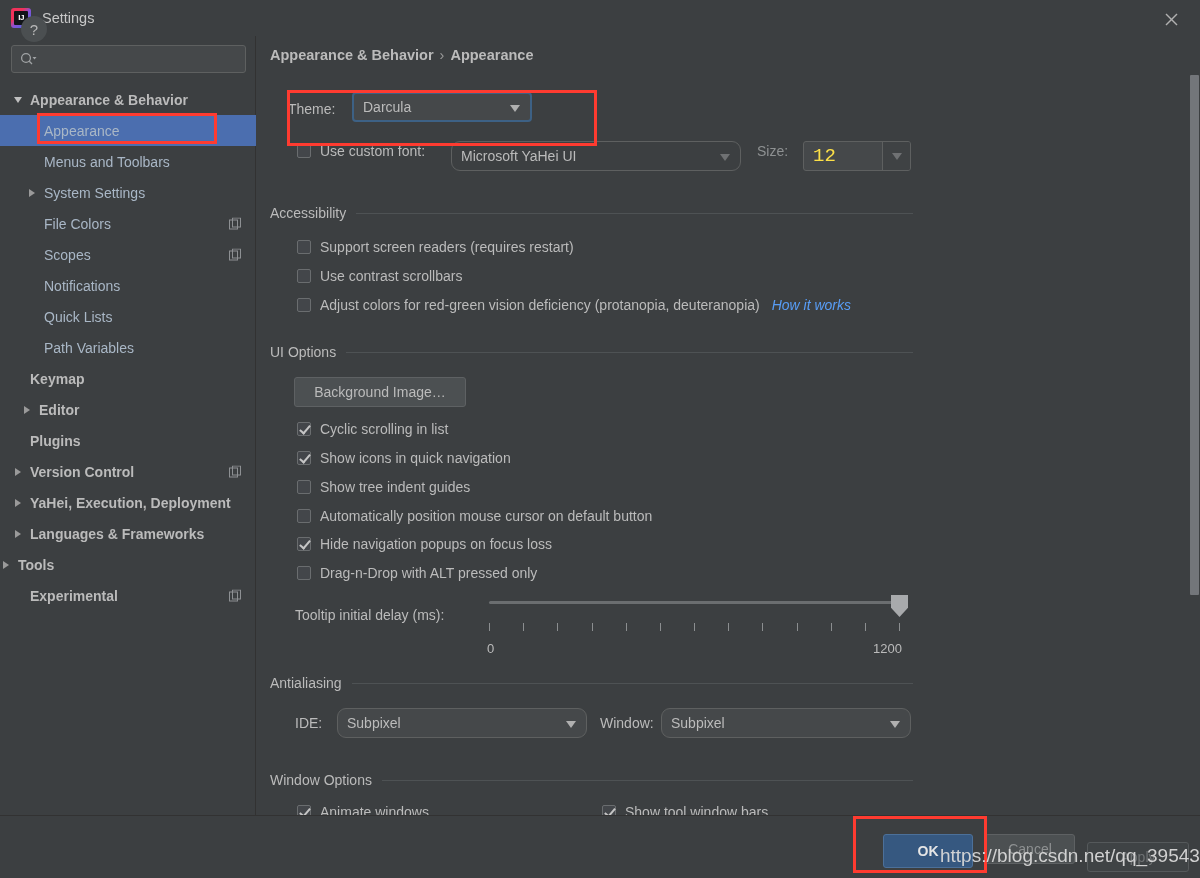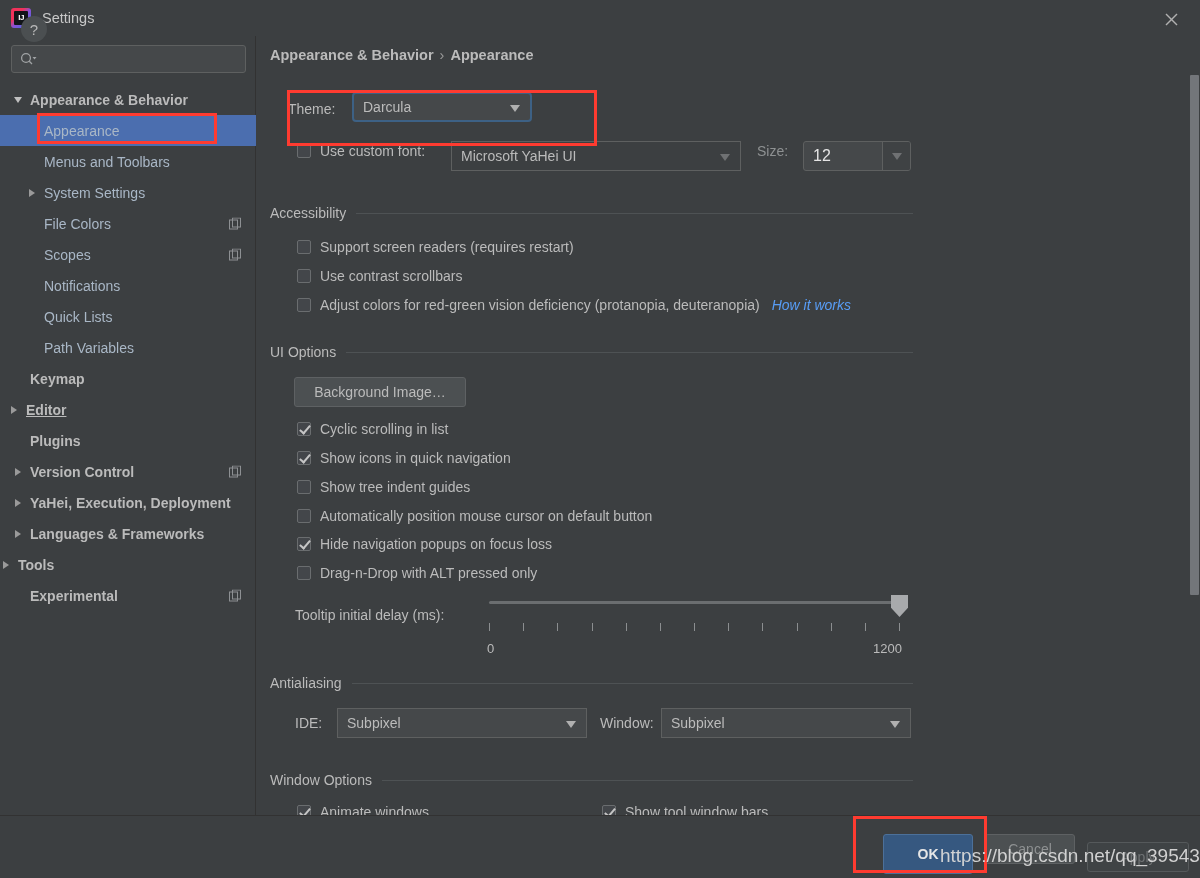--- a/index.html
+++ b/index.html
@@ -133,21 +133,21 @@
     color: #bbbbbb;
   }
   .breadcrumb .sep { font-weight: normal; color: #9a9a9a; margin: 0 6px; }
 
   .row-label { font-size: 14px; color: #bbbbbb; }
 
   
   .combo {
     background: #45484a;
     border: 1px solid #5e6060;
-    border-radius: 0;
+    border-radius: 9px;
     height: 30px;
     display: flex; align-items: center;
     position: relative;
     cursor: pointer;
     font-size: 14px;
     color: #bbbbbb;
   }
   .combo.focused {
     border: 2px solid #3d6185;
     background: #45484a;
@@ -170,21 +170,21 @@
     height: 30px;
     border: 1px solid #5e6060;
     border-radius: 3px;
     background: #45484a;
     overflow: hidden;
   }
   .spinner .val {
     width: 78px;
     display: flex; align-items: center;
     padding-left: 9px;
-    font-size: 16px; color: #e5e5e5;
+    font-size: 19px; color: #fde047; font-family: Liberation Mono, monospace;
   }
   .spinner .arrows {
     width: 28px;
     border-left: 1px solid #5e6060;
     display: flex; align-items: center; justify-content: center;
     background: #3f4244;
   }
   .spinner .arrows .caret {
     border-top: 7px solid #6f7173;
     border-left: 5.5px solid transparent;
@@ -293,21 +293,21 @@
     width: 26px; height: 26px;
     border-radius: 50%;
     background: #4b4f51;
     color: #b8b8b8;
     font-size: 15px;
     display: flex; align-items: center; justify-content: center;
     cursor: pointer;
   }
   .btn-ok {
     position: absolute; left: 883px; top: 834px;
-    width: 90px; height: 40px;
+    width: 90px; height: 34px;
     background: #365880;
     border: 1px solid #4c7099;
     border-radius: 3px;
     color: #e6e6e6;
     font-size: 14px; font-weight: bold;
     display: flex; align-items: center; justify-content: center;
     cursor: pointer;
   }
   .btn-cancel {
     position: absolute; left: 985px; top: 834px;
@@ -426,21 +426,21 @@
           <span class="tree-label">Quick Lists</span>
         </div>
         <div class="tree-row" style="padding-left: 26px;">
           <span class="arrow"></span>
           <span class="tree-label">Path Variables</span>
         </div>
         <div class="tree-row bold" style="padding-left: 12px;">
           <span class="arrow"></span>
           <span class="tree-label">Keymap</span>
         </div>
-        <div class="tree-row bold" style="padding-left: 8px; text-decoration: underline;">
+        <div class="tree-row bold" style="padding-left: 21px;">
           <span class="arrow right"></span>
           <span class="tree-label">Editor</span>
         </div>
         <div class="tree-row bold" style="padding-left: 12px;">
           <span class="arrow"></span>
           <span class="tree-label">Plugins</span>
         </div>
         <div class="tree-row bold" style="padding-left: 12px;">
           <span class="arrow right"></span>
           <span class="tree-label">Version Control</span>

